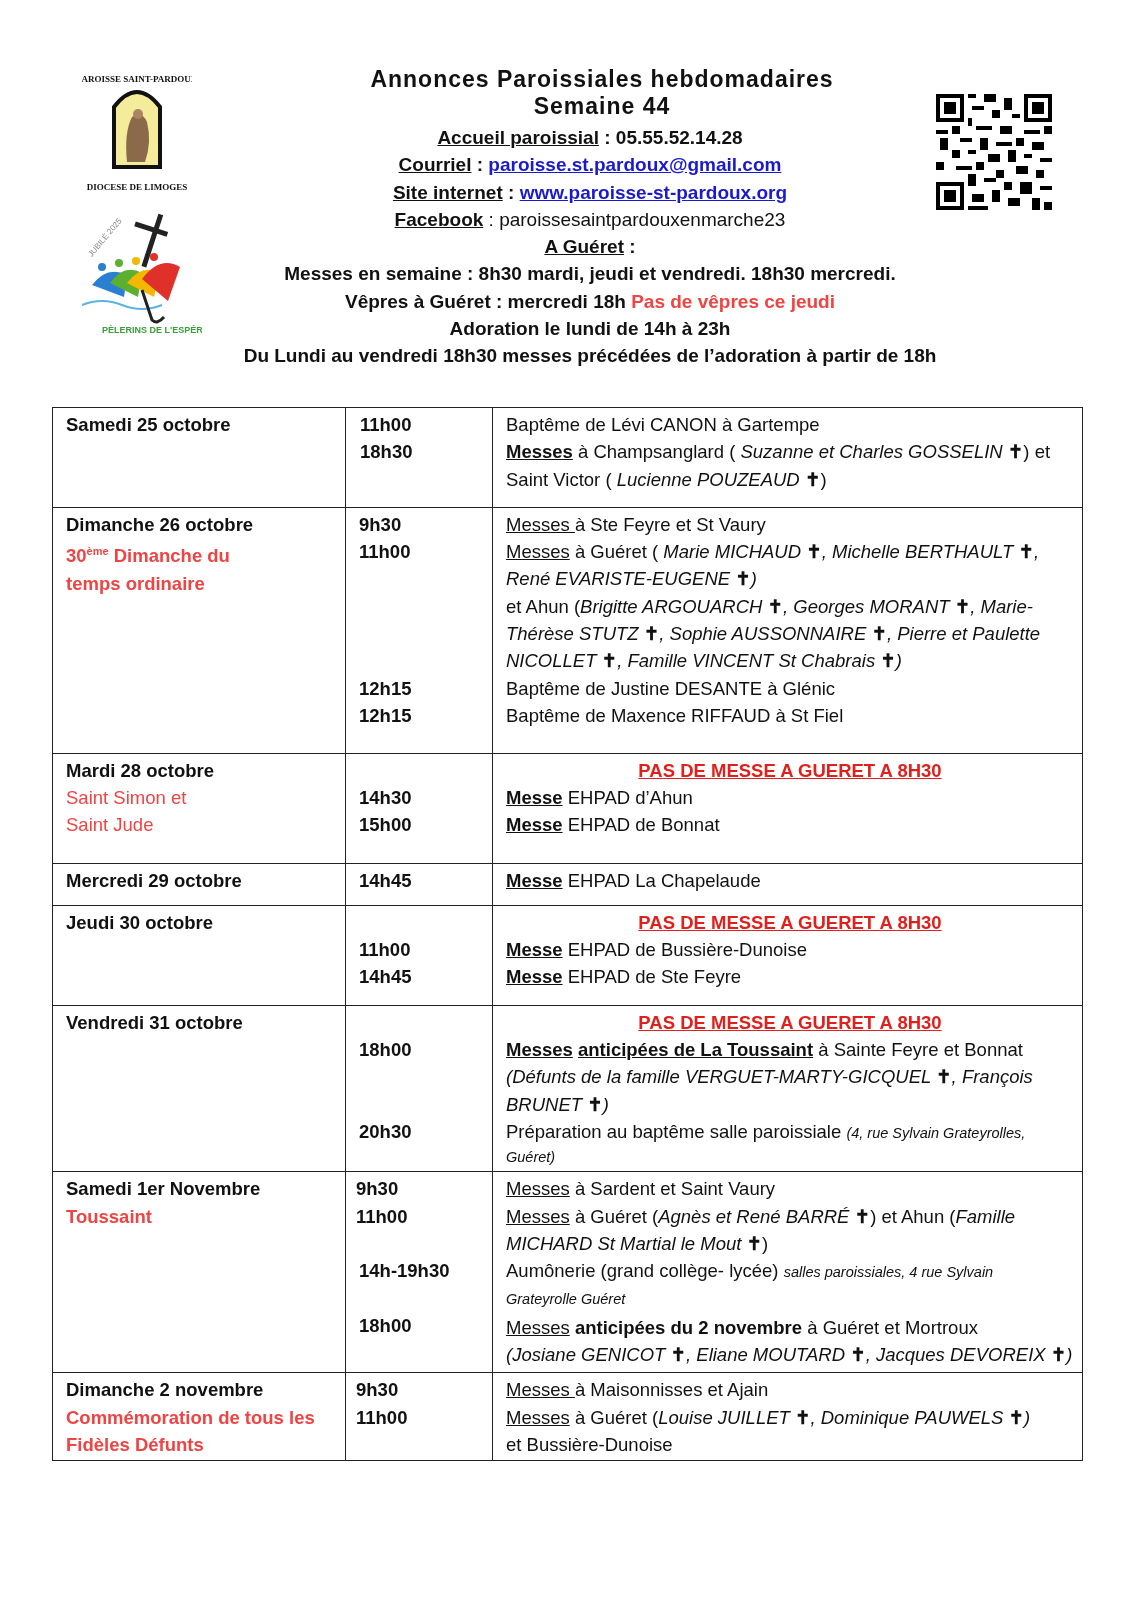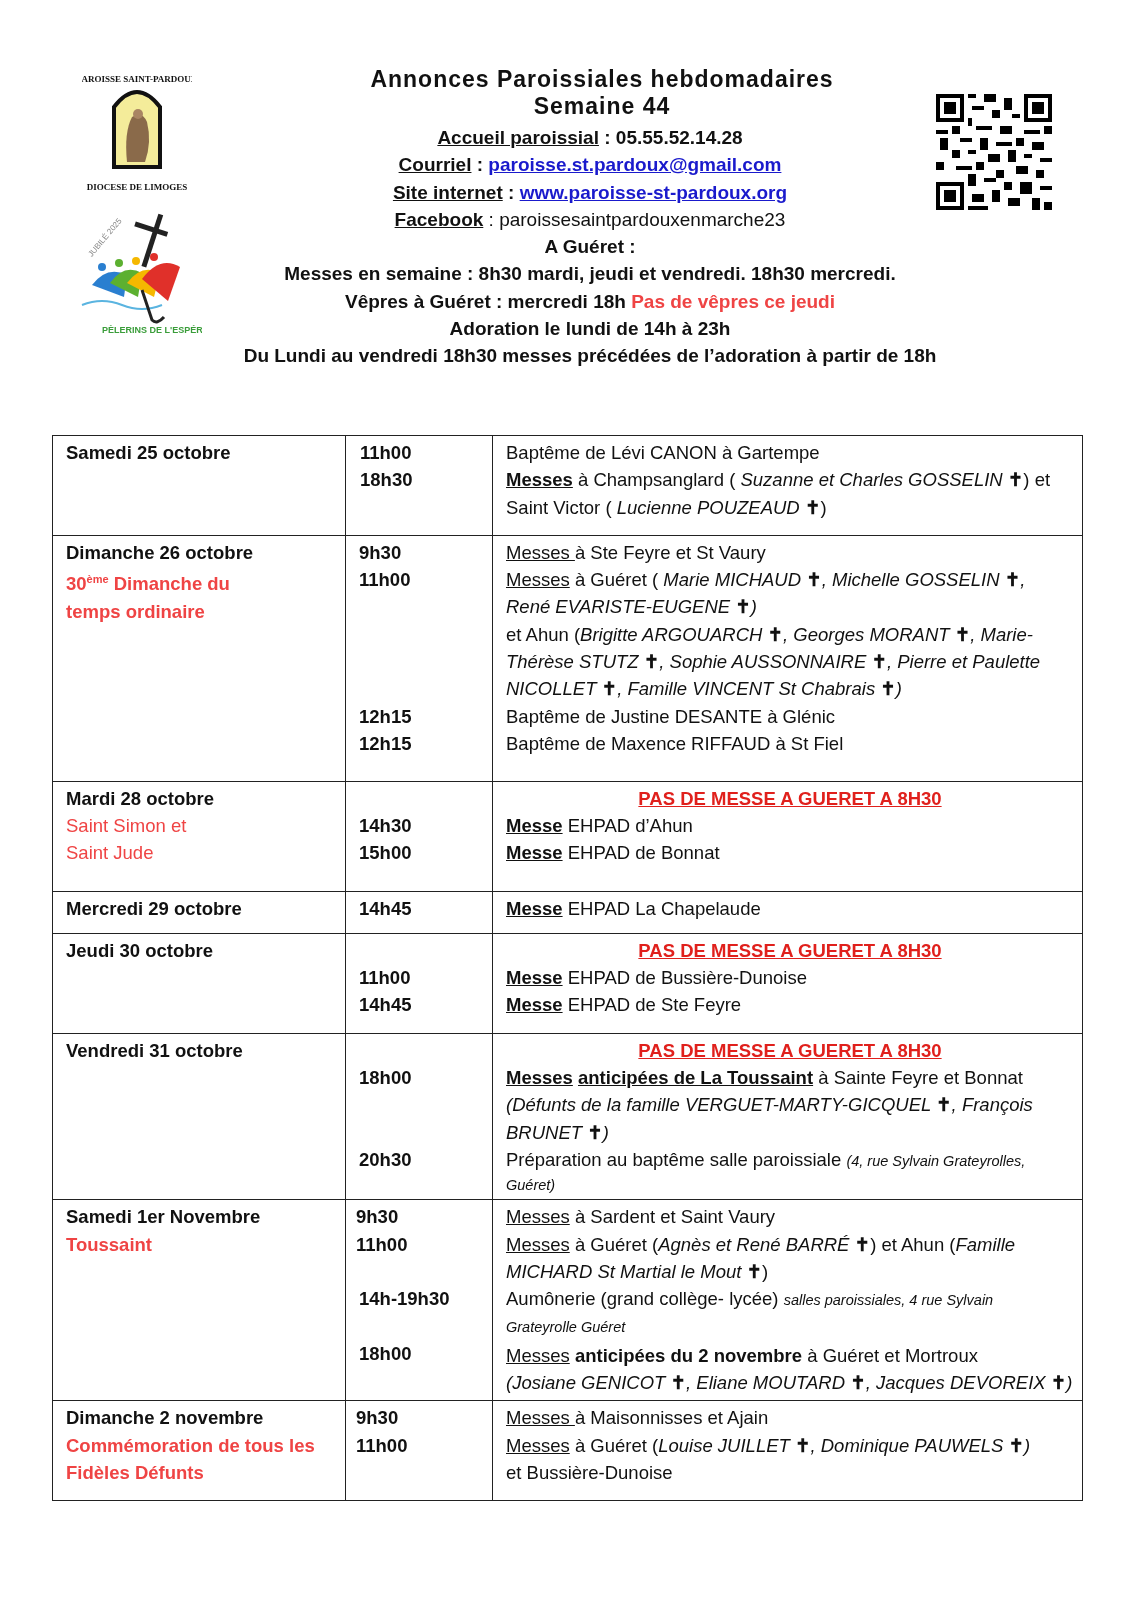--- a/index.html
+++ b/index.html
@@ -9,23 +9,23 @@
   .logo-jubilee { position: absolute; left: 72px; top: 205px; width: 130px; height: 140px; }
   .qr { position: absolute; left: 936px; top: 94px; width: 116px; height: 116px; }
   .header { position: absolute; left: 192px; top: 66px; width: 820px; text-align: center; }
   .title { font-weight: bold; font-size: 23px; letter-spacing: 1px; line-height: 27px; }
   .contacts { position: absolute; left: 180px; top: 124px; width: 820px; text-align: center;
               font-family: "Liberation Sans", sans-serif; font-size: 19px; line-height: 27.3px; }
   .contacts .lbl { text-decoration: underline; font-weight: bold; }
   .contacts .b { font-weight: bold; }
   .contacts a { color: #1a1acc; text-decoration: underline; font-weight: bold; }
   .red { color: #ef4444; }
-  .u { }
+  .u { text-decoration: underline; }
   table.sched { position: absolute; left: 52px; top: 407px; width: 1031px; border-collapse: collapse;
-                font-size: 18.5px; line-height: 27.3px; margin-top: 28px; }
+                font-size: 18.5px; line-height: 27.3px; }
   table.sched td { border: 1.5px solid #222; vertical-align: top; padding: 3px 8px 14px 13px; }
   td.c1 { width: 271px; font-weight: bold; }
   td.c2 { width: 124px; font-weight: bold; padding-left: 12px; }
   td.c3 { font-weight: normal; }
   .subn { font-weight: normal; }
   .line { display: block; min-height: 27.3px; }
   .center { text-align: center; }
   .alert { color: #e0201c; font-weight: bold; text-decoration: underline; }
   .msb { text-decoration: underline; font-weight: bold; }
   .ms { text-decoration: underline; }
@@ -183,21 +183,21 @@
       <span class="line">11h00</span>
       <span class="line"></span>
       <span class="line"></span>
       <span class="line"></span>
       <span class="line"></span>
       <span class="line">12h15</span>
       <span class="line">12h15</span>
     </td>
     <td class="c3">
       <span class="line"><span class="ms">Messes </span><span>à Ste Feyre et St Vaury</span></span>
-      <span class="line"><span class="ms">Messes</span><span> à Guéret ( </span><i>Marie MICHAUD </i><span class="cross">✝</span><i>, Michelle GOSSELIN </i><span class="cross">✝</span><i>,</i></span>
+      <span class="line"><span class="ms">Messes</span><span> à Guéret ( </span><i>Marie MICHAUD </i><span class="cross">✝</span><i>, Michelle BERTHAULT </i><span class="cross">✝</span><i>,</i></span>
       <span class="line"><i>René EVARISTE-EUGENE </i><span class="cross">✝</span><i>)</i></span>
       <span class="line"><span>et Ahun (</span><i>Brigitte ARGOUARCH </i><span class="cross">✝</span><i>, Georges MORANT </i><span class="cross">✝</span><i>, Marie-</i></span>
       <span class="line"><i>Thérèse STUTZ </i><span class="cross">✝</span><i>, Sophie AUSSONNAIRE </i><span class="cross">✝</span><i>, Pierre et Paulette</i></span>
       <span class="line"><i>NICOLLET </i><span class="cross">✝</span><i>, Famille VINCENT St Chabrais </i><span class="cross">✝</span><i>)</i></span>
       <span class="line">Baptême de Justine DESANTE à Glénic</span>
       <span class="line">Baptême de Maxence RIFFAUD à St Fiel</span>
     </td>
   </tr>
 
 
@@ -286,21 +286,21 @@
       <span class="line"><span class="ms">Messes</span><span> à Guéret (</span><i>Agnès et René BARRÉ </i><span class="cross">✝</span><span>) et Ahun (</span><i>Famille</i></span>
       <span class="line"><i>MICHARD St Martial le Mout </i><span class="cross">✝</span><span>)</span></span>
       <span class="line"><span>Aumônerie (grand collège- lycée) </span><span class="small">salles paroissiales, 4 rue Sylvain</span></span>
       <span class="line small">Grateyrolle Guéret</span>
       <span class="line"><span class="ms">Messes</span><b> anticipées du 2 novembre</b><span> à Guéret et Mortroux</span></span>
       <span class="line"><i>(Josiane GENICOT </i><span class="cross">✝</span><i>, Eliane MOUTARD </i><span class="cross">✝</span><i>, Jacques DEVOREIX </i><span class="cross">✝</span><i>)</i></span>
     </td>
   </tr>
 
   <tr style="height:84px">
-    <td class="c1" style="padding-bottom:14px">
+    <td class="c1" style="padding-bottom:2px">
       <span class="line">Dimanche 2 novembre</span>
       <span class="line red">Commémoration de tous les</span>
       <span class="line red">Fidèles Défunts</span>
     </td>
     <td class="c2" style="padding-bottom:2px;padding-left:10px">
       <span class="line">9h30</span>
       <span class="line">11h00</span>
     </td>
     <td class="c3" style="padding-bottom:2px">
       <span class="line"><span class="ms">Messes </span><span>à Maisonnisses et Ajain</span></span>

